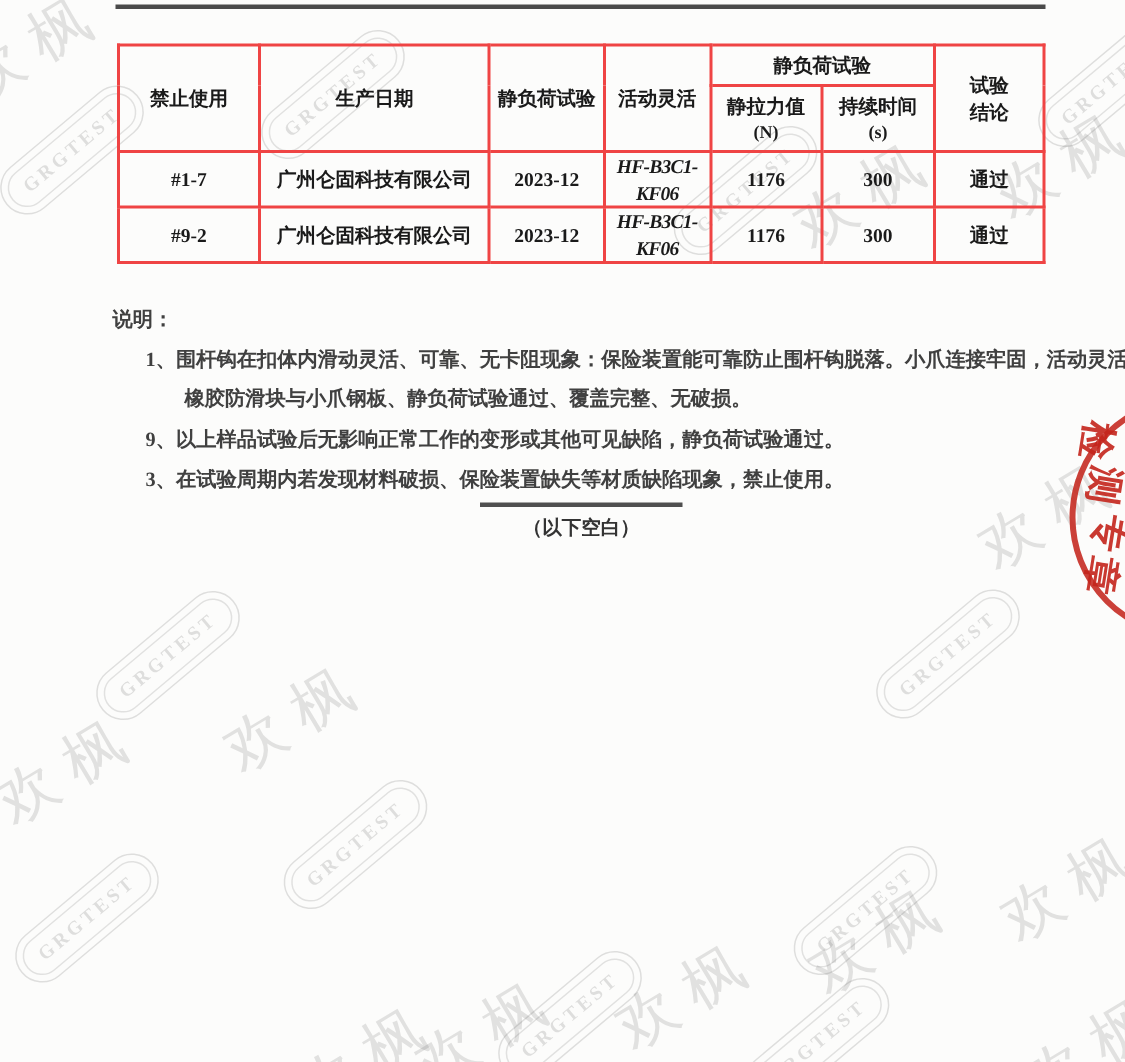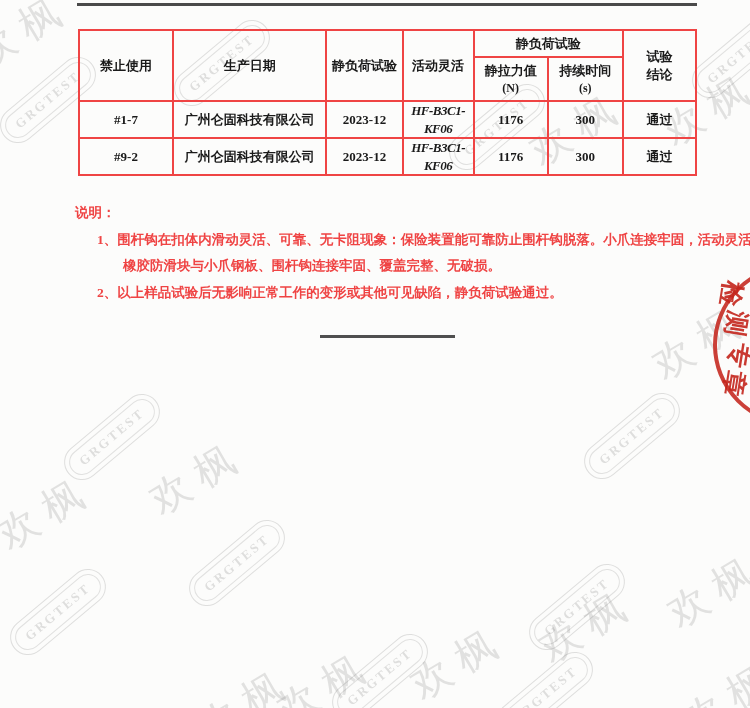--- a/index.html
+++ b/index.html
@@ -52,21 +52,21 @@
   }
   .c-sample{width:90px;} .c-manu{width:147px;} .c-date{width:73px;}
   .c-spec{width:68px;}  .c-force{width:71px;} .c-dur{width:72px;} .c-concl{width:70px;}
   .h-top{height:27px;} .h-sub{height:44px;} .r-data{height:36px;}
   .unit{font-size:12px;font-weight:600;display:block;}
   .two-line span{display:block;}
   td.v-spec{font-size:11.5px;letter-spacing:-0.5px;font-weight:600;padding:0;font-style:italic;}
   td.v-num,td.v-date,td.v-sample{font-weight:700;}
   td.v-manu{font-weight:500;font-size:12.5px;}
   
-  .note-line{position:absolute;font-size:13.5px;font-weight:600;color:#ef4444;white-space:nowrap;}
+  .note-line{position:absolute;font-size:13.5px;font-weight:600;color:#404040;white-space:nowrap;}
   #note-title{left:75px;top:204px;}
   #note-1a{left:97px;top:231px;}
   #note-1b{left:123px;top:257px;}
   #note-2{left:97px;top:284px;}
   #note-3{left:97px;top:311px;}
   
   #blank-rule{left:320px;top:335px;width:135px;height:3px;background:#4f4f4f;}
   #blank-label{position:absolute;left:312px;top:343px;width:151px;text-align:center;
     font-size:13px;font-weight:600;color:#333;}
   
@@ -162,24 +162,26 @@
         <td class="v-spec">HF-B3C1-KF06</td>
         <td class="v-num">1176</td>
         <td class="v-num">300</td>
         <td>通过</td>
       </tr>
     </tbody>
       </table>
 
     <div id="note-title" class="note-line">说明：</div>
     <div id="note-1a" class="note-line">1、围杆钩在扣体内滑动灵活、可靠、无卡阻现象：保险装置能可靠防止围杆钩脱落。小爪连接牢固，活动灵活。</div>
-    <div id="note-1b" class="note-line">橡胶防滑块与小爪钢板、围杆钩连接牢固、覆盖完整、无破损。</div>
-    <div id="note-2" class="note-line">2、以上样品试验后无影响正常工作的变形或其他可见缺陷，静负荷试验通过。</div>
+    <div id="note-1b" class="note-line">橡胶防滑块与小爪钢板、静负荷试验通过、覆盖完整、无破损。</div>
+    <div id="note-2" class="note-line">9、以上样品试验后无影响正常工作的变形或其他可见缺陷，静负荷试验通过。</div>
+    <div id="note-3" class="note-line">3、在试验周期内若发现材料破损、保险装置缺失等材质缺陷现象，禁止使用。</div>
 
     <div id="blank-rule" class="rule"></div>
+    <div id="blank-label">（以下空白）</div>
 
     <div id="seal-ring"></div>
     <div id="seal-chars">
         <span class="seal-char" style="left: 719px; top: 277px; color: rgb(196, 37, 28);">检</span>
         <span class="seal-char" style="left: 724px; top: 307px; color: rgb(196, 37, 28);">测</span>
         <span class="seal-char" style="left: 727px; top: 339px; color: rgb(196, 37, 28);">专</span>
         <span class="seal-char" style="left: 722px; top: 367px; color: rgb(196, 37, 28);">章</span>
       </div>
 
   </div>

